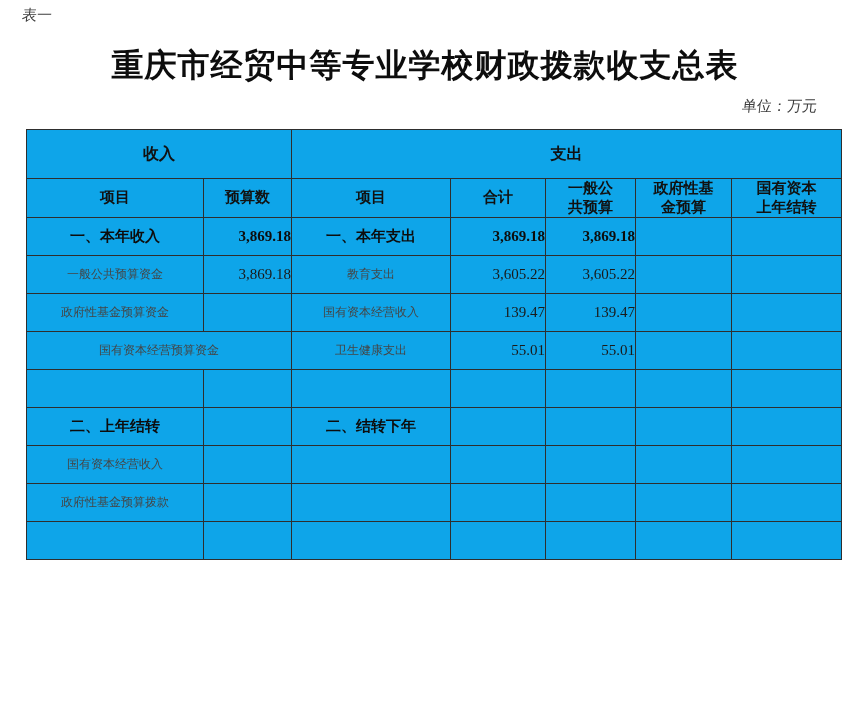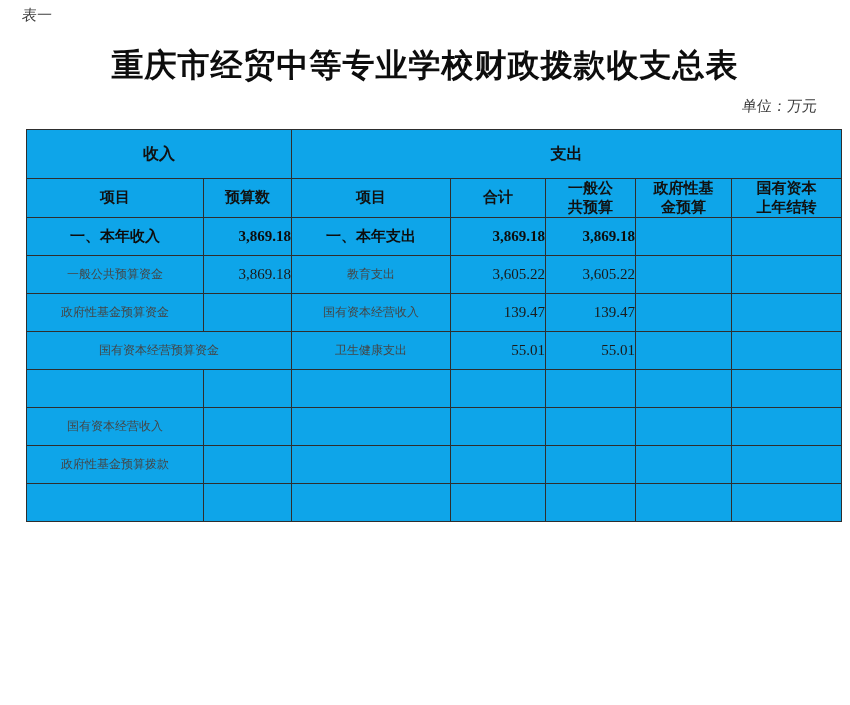--- a/index.html
+++ b/index.html
@@ -160,20 +160,29 @@
       <tr class="r">
         <td class="lbl"></td>
         <td class="num"></td>
         <td class="lbl"></td>
         <td class="num"></td>
         <td class="num"></td>
         <td class="num"></td>
         <td class="num"></td>
       </tr>
 
+      <tr class="r bold">
+        <td class="lbl">二、上年结转</td>
+        <td class="num"></td>
+        <td class="lbl">二、结转下年</td>
+        <td class="num"></td>
+        <td class="num"></td>
+        <td class="num"></td>
+        <td class="num"></td>
+      </tr>
 
 
       <tr class="r">
         <td class="lbl">国有资本经营收入</td>
         <td class="num"></td>
         <td class="lbl"></td>
         <td class="num"></td>
         <td class="num"></td>
         <td class="num"></td>
         <td class="num"></td>

